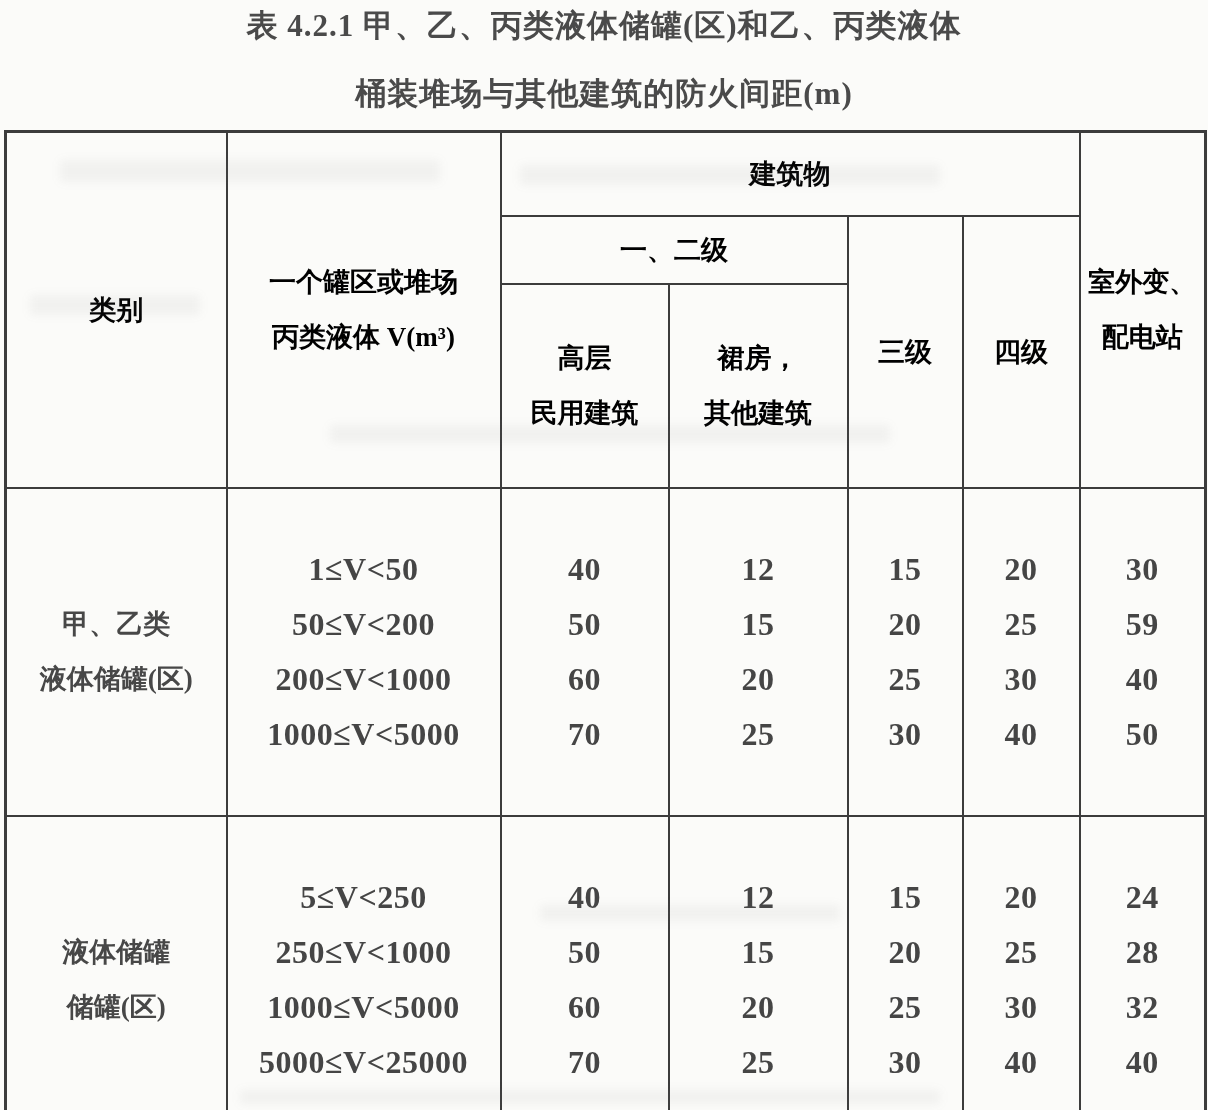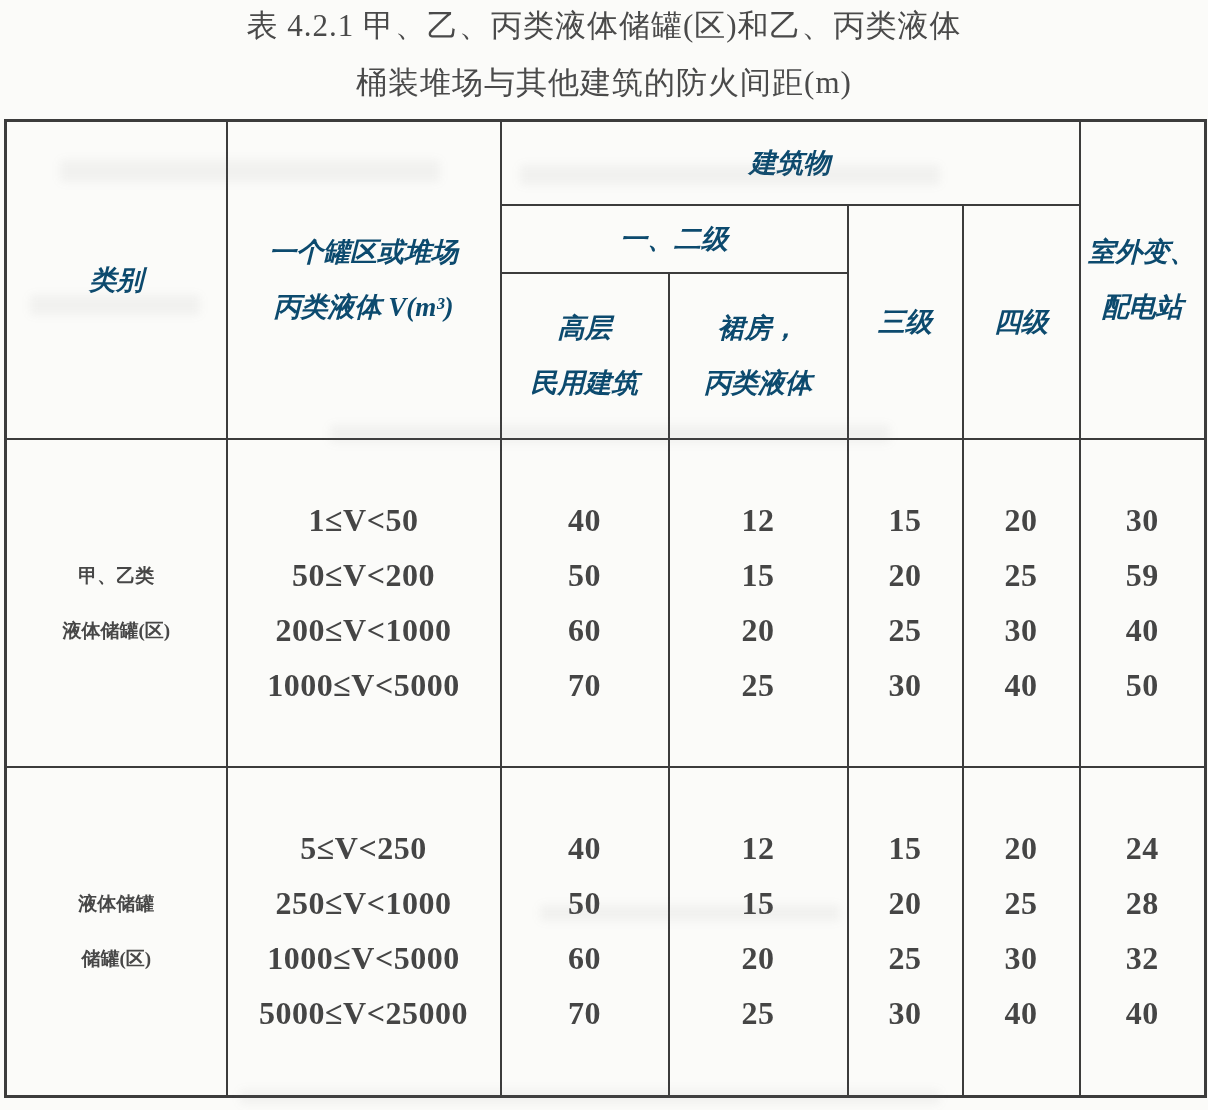--- a/index.html
+++ b/index.html
@@ -6,48 +6,48 @@
   html, body {
     width: 1208px; height: 1110px;
     background: #fbfbf9;
     font-family: "Liberation Serif", "DejaVu Serif", serif;
     color: #414141;
     overflow: hidden;
   }
   .page { position: relative; width: 1208px; height: 1110px; }
 
   
-  .doc-title { padding-top: 7px; text-align: center; font-weight: normal; color: #4a4a4a; }
+  .doc-title { padding-top: 7px; text-align: center; font-weight: bold; color: #4a4a4a; }
   .title-line { font-size: 31px; line-height: 38px; letter-spacing: 1px; }
-  .title-line.second { margin-top: 19px; }
+  .title-line.second { margin-top: 30px; }
 
   
   table.fire-table {
     table-layout: fixed;
     border-collapse: collapse;
     width: 1200px;
     margin: 17px 0 0 4px;
     border: 3px solid #3c3c3c;
   }
   .fire-table th, .fire-table td {
     border: 2px solid #3c3c3c;
     text-align: center;
     vertical-align: middle;
     padding: 0;
     background: transparent;
   }
-  .hdr { font-size: 27px; font-weight: 600; color: #0c4a6e; font-style: italic; }
+  .hdr { font-size: 27px; font-weight: 600; color: #000000; }
   .hline { height: 55px; line-height: 55px; }
   tr.hrow1 > th.single { height: 84px; }
   tr.hrow2 > th { height: 68px; }
-  tr.hrow3 > th { height: 166px; }
+  tr.hrow3 > th { height: 204px; }
   tr.brow1 > td { height: 328px; }
   tr.brow2 > td { height: 330px; }
 
-  .cat-line { height: 55px; line-height: 55px; font-size: 19px; font-weight: 600; color: #474747; }
+  .cat-line { height: 55px; line-height: 55px; font-size: 27px; font-weight: 600; color: #474747; }
   .vline { height: 55px; line-height: 55px; font-size: 32px; font-weight: bold; color: #454545; letter-spacing: 0.5px; }
 
   
   .artifact {
     position: absolute;
     background: rgba(110, 112, 118, 0.07);
     filter: blur(4px);
     border-radius: 4px;
     pointer-events: none;
   }
@@ -90,21 +90,21 @@
         <th class="hdr" rowspan="2">三级</th>
         <th class="hdr" rowspan="2">四级</th>
       </tr>
       <tr class="hrow3">
         <th class="hdr">
           <div class="hline">高层</div>
           <div class="hline">民用建筑</div>
         </th>
         <th class="hdr">
           <div class="hline">裙房，</div>
-          <div class="hline">丙类液体</div>
+          <div class="hline">其他建筑</div>
         </th>
       </tr>
     </thead>
     <tbody>
       <tr class="brow1">
         <td>
           <div class="cat-line">甲、乙类</div>
           <div class="cat-line">液体储罐(区)</div>
         </td>
         <td>

